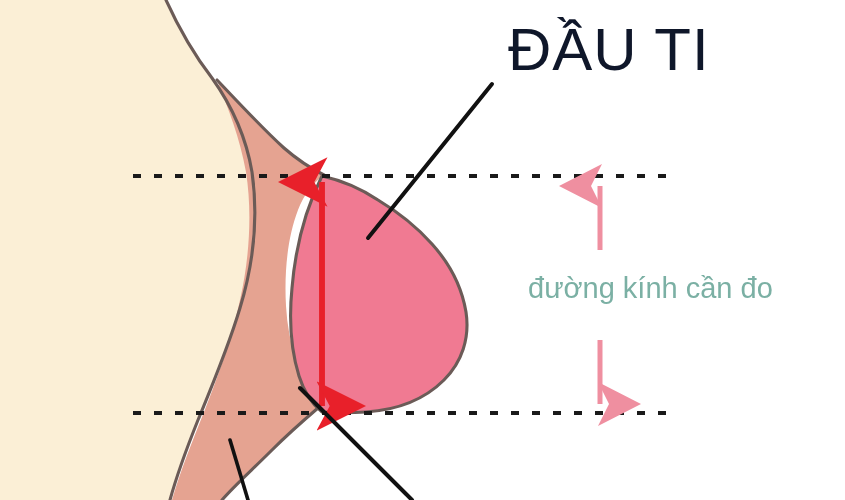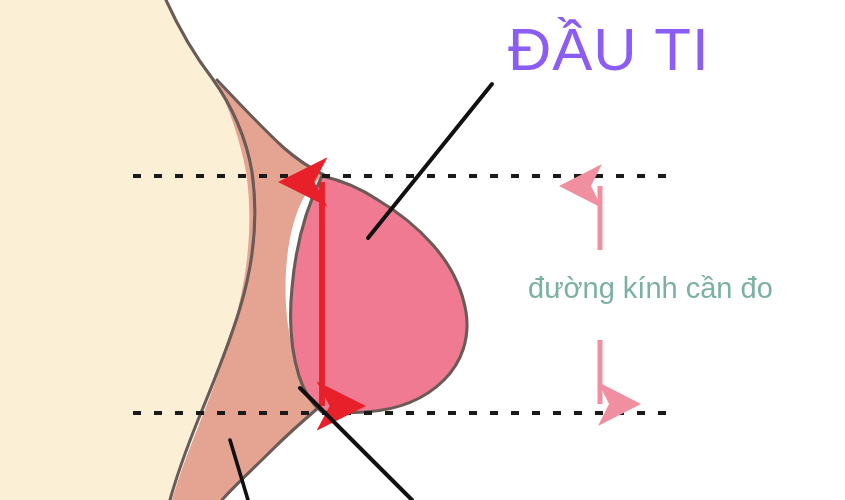--- a/index.html
+++ b/index.html
@@ -149,18 +149,18 @@
 
     <g>
       <line x1="368" y1="238" x2="492" y2="84" stroke="#111111" stroke-width="4" stroke-linecap="round"></line>
       <line x1="300" y1="388" x2="412" y2="500" stroke="#111111" stroke-width="4" stroke-linecap="round"></line>
       <line x1="230" y1="440" x2="248" y2="500" stroke="#111111" stroke-width="3.6" stroke-linecap="round"></line>
     </g>
 
   </svg>
 
   <div class="txt-layer">
-    <div id="title-label" style="color:#8b5cf6;">ĐẦU TI</div>
+    <div id="title-label" style="color:#0f172a;">ĐẦU TI</div>
 
     <div id="diameter-label" style="color:#7bb0a4;">đường kính cần đo</div>
   </div>
 
 </div>
 
 </body></html>

